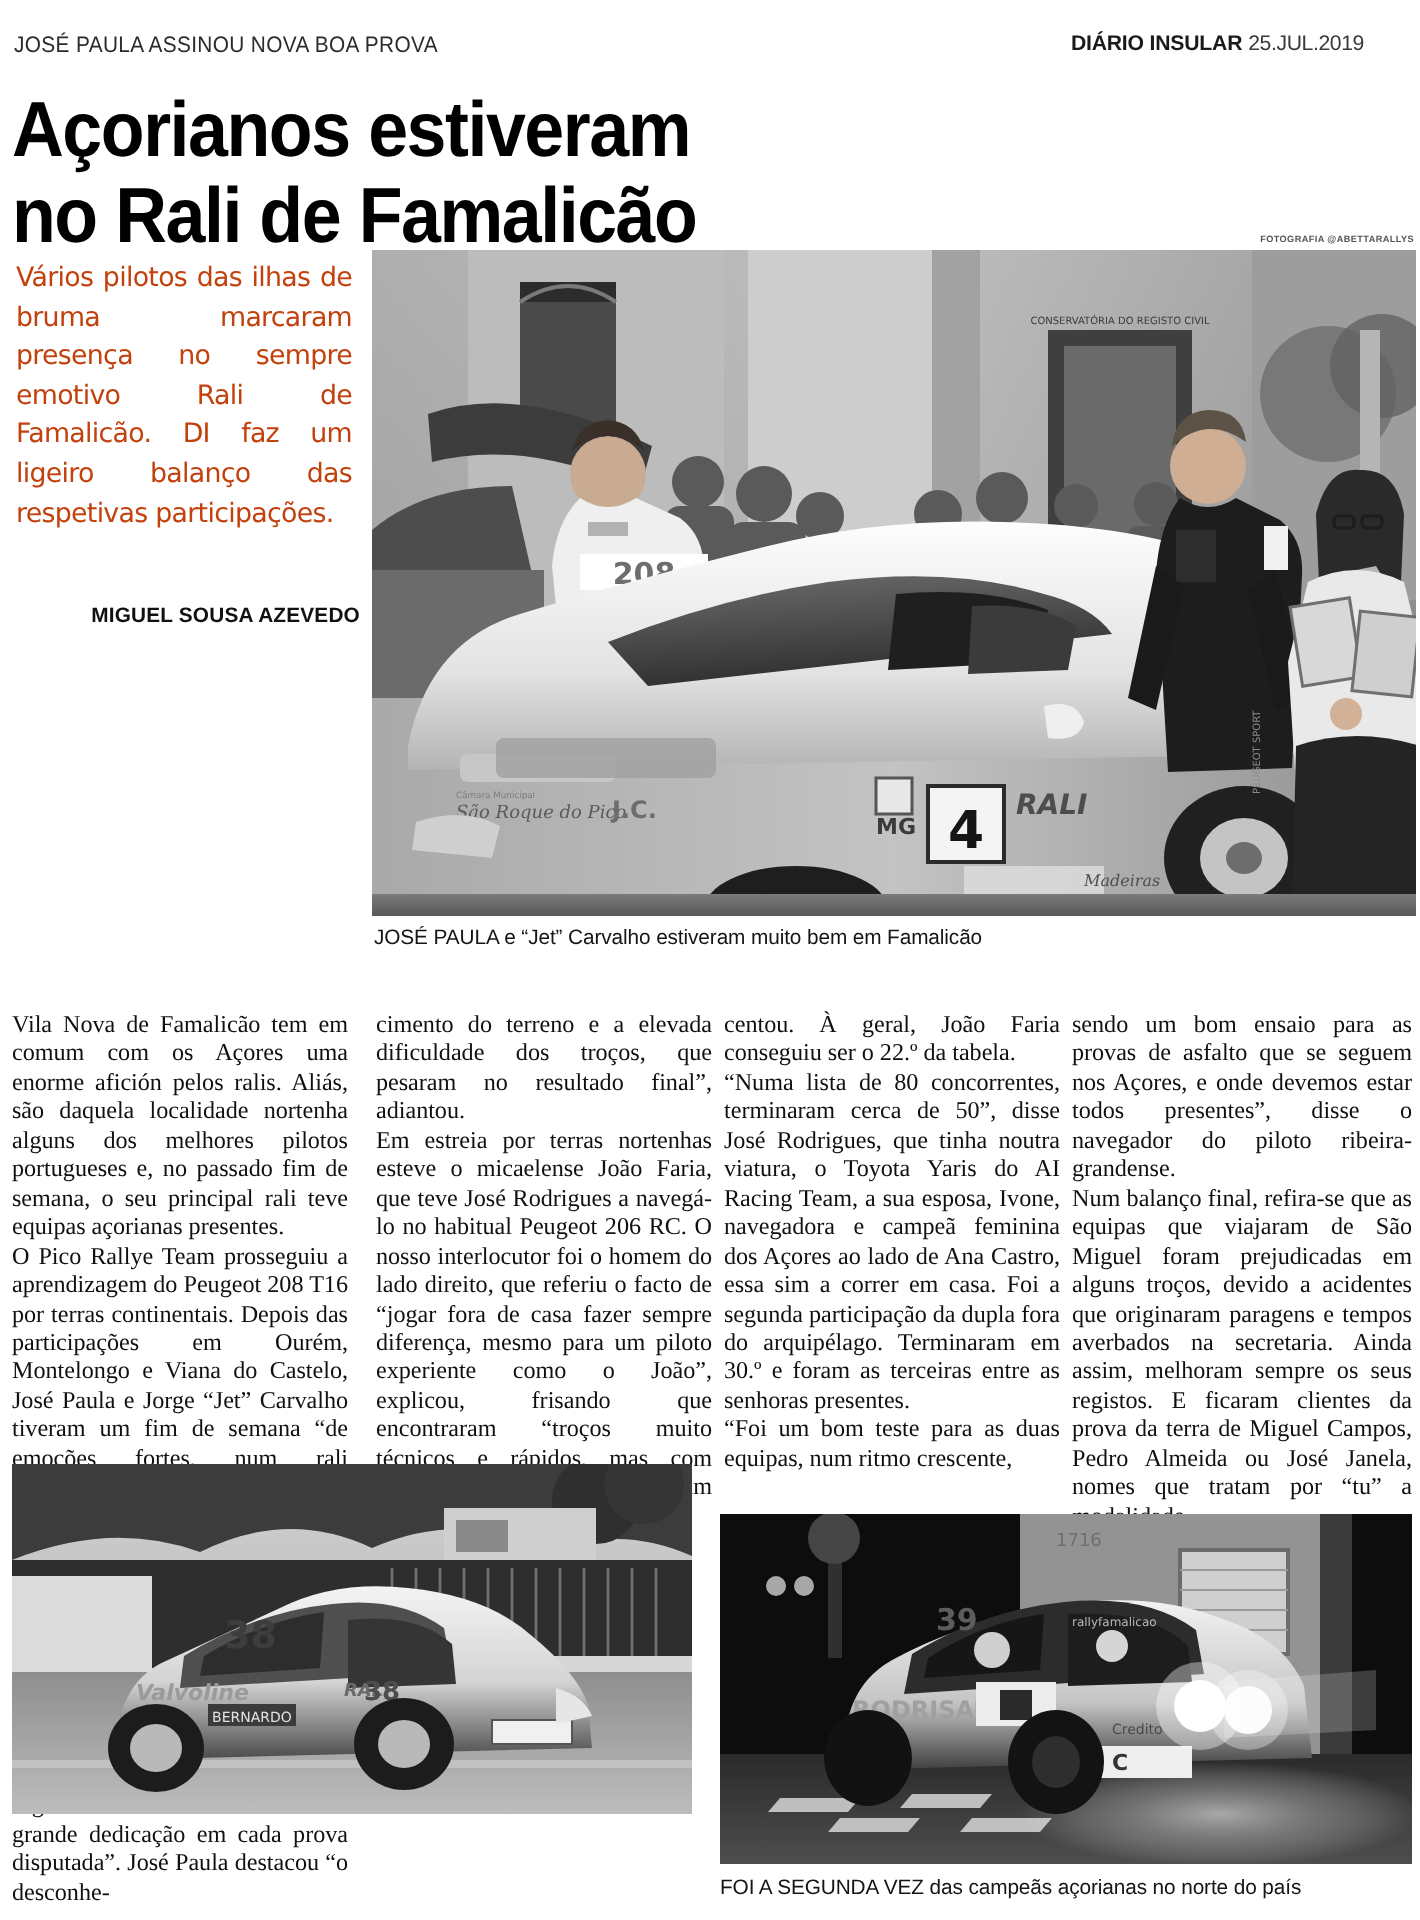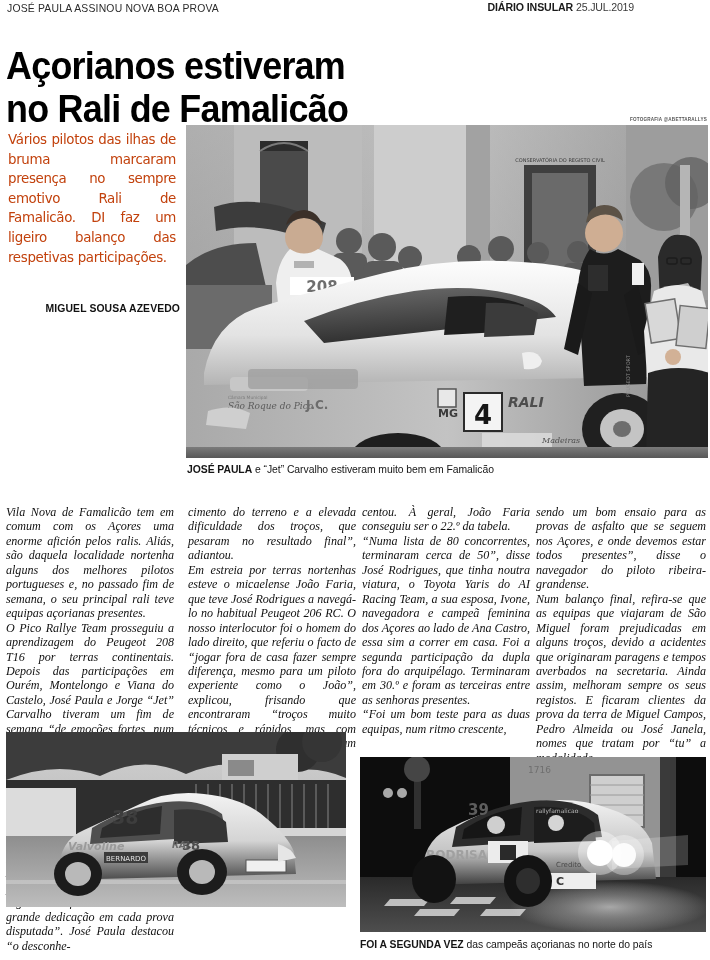--- a/index.html
+++ b/index.html
@@ -13,24 +13,25 @@
     height: 960px;
     background: #ffffff;
     overflow: hidden;
     font-family: "Liberation Sans", sans-serif;
     color: #1a1a1a;
   }
 
   
   .masthead {
     position: absolute;
-    top: 0;
+    top: 15px;
     left: 0;
     width: 640px;
     height: 18px;
+    padding-left: 48px;
   }
   .kicker {
     position: absolute;
     left: 7px;
     top: 2px;
     font-family: "Liberation Sans Narrow", "Liberation Sans", sans-serif;
     font-size: 11.2px;
     letter-spacing: 0.2px;
     color: #2b2b2b;
     white-space: nowrap;
@@ -120,41 +121,41 @@
   }
 
   
   .caption {
     font-family: "Liberation Sans Narrow", "Liberation Sans", sans-serif;
     font-size: 10.4px;
     color: #151515;
     white-space: nowrap;
     letter-spacing: -0.05px;
   }
-  .caption b { font-weight: bold; }
+  .caption b { font-weight: normal; }
   .caption .ctext { font-weight: normal; }
   .cap-main { position: absolute; left: 187px; top: 464px; }
   .cap-bl   { position: absolute; left: 8px;   top: 939px; }
   .cap-br   { position: absolute; left: 360px; top: 939px; }
 
   
   .col {
     position: absolute;
     top: 505px;
     width: 168px;
     font-family: "Liberation Serif", serif;
     font-size: 12.1px;
     line-height: 14.45px;
     text-align: justify;
     text-justify: inter-word;
     color: #101010;
     letter-spacing: -0.02px;
     hyphens: manual;
   }
-  .col p { margin: 0; text-indent: 0; font-style: italic; }
+  .col p { margin: 0; text-indent: 0; }
   #col1 { left: 6px; }
   #col2 { left: 188px; }
   #col3 { left: 362px; }
   #col4 { left: 536px; width: 170px; }
   .endmark {
     display: inline-block;
     width: 6px;
     height: 7px;
     margin-left: 4px;
     background: #111111;

